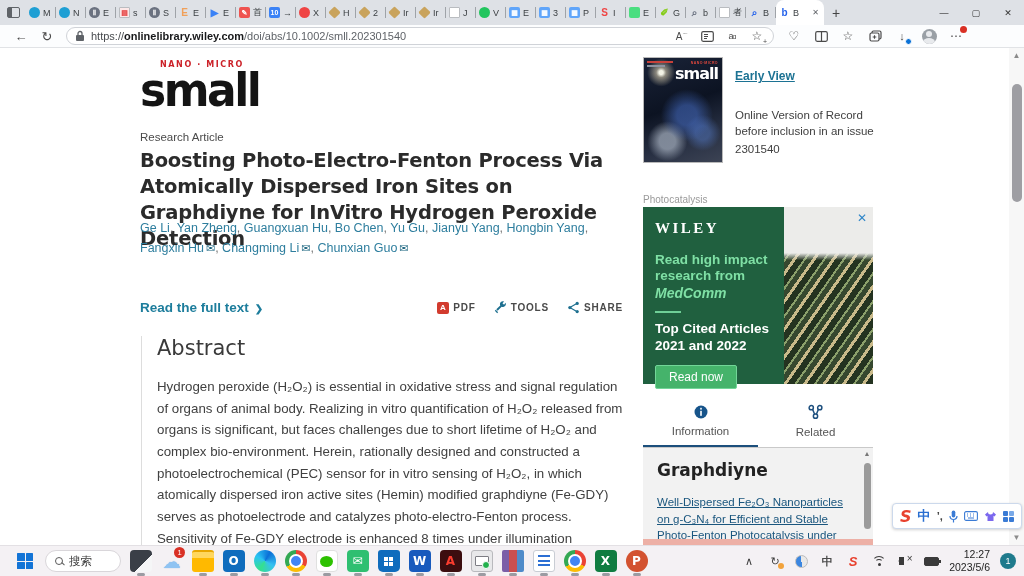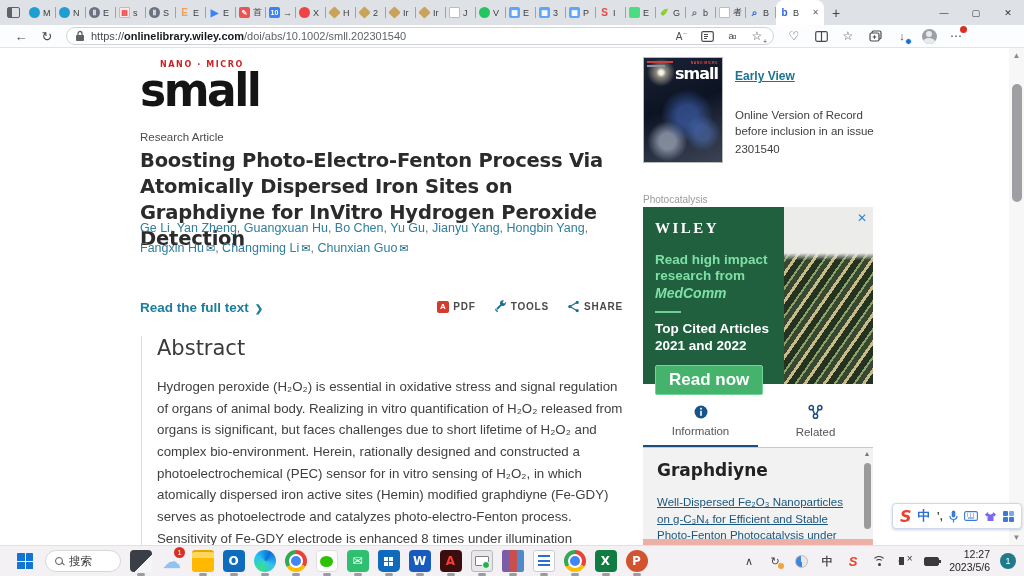--- a/index.html
+++ b/index.html
@@ -73,21 +73,21 @@
                    color:#2b2b2b; line-height:1.34; font-family:"DejaVu Sans",sans-serif; letter-spacing:-0.2px; }
   .authors { position:absolute; left:140px; top:170px; width:480px; font-size:12.5px; color:#2e7e9e; line-height:1.6; }
   .authors a { color:#2e7e9e; text-decoration:none; }
   .mail-icon { color:#14607c; font-size:11px; margin-left:2px; }
   .authors .sep { color:#777; }
   .publine { position:absolute; left:140px; top:215px; font-size:12px; }
   .publine .lbl { color:#757575; }
   .publine .date { color:#333; }
   .publine .bar { color:#999; margin:0 7px; }
   .publine a { color:#195f83; font-weight:bold; text-decoration:none; }
-  .readrow { position:absolute; left:140px; top:252px; width:483px; display:flex; align-items:flex-start; }
+  .readrow { position:absolute; left:140px; top:252px; width:483px; display:flex; align-items:center; }
   .readlink { font-size:13.5px; font-weight:bold; color:#1d7d9c; text-decoration:none; }
   .readlink .chev { font-size:10px; margin-left:6px; }
   .actions { margin-left:auto; display:flex; align-items:center; gap:18px; }
   .action { display:flex; align-items:center; gap:4px; font-size:10px; letter-spacing:.8px; color:#4a4a4a; font-weight:600; }
   .pdf-glyph { width:12px; height:12px; background:#d23b2e; border-radius:2px; color:#fff; font-size:8px; font-weight:bold;
                display:flex; align-items:center; justify-content:center; }
   .abstract-box { position:absolute; left:141px; top:288px; width:482px; border-left:1px solid #ddd; padding-left:15px; }
   .abstract-title { font-size:21px; font-weight:400; color:#3a3a3a; font-family:"DejaVu Sans",sans-serif; }
   .abstract-text { margin-top:16px; width:467px; font-size:13.3px; line-height:1.63; color:#414141; }
 
@@ -112,21 +112,21 @@
   .artnum { margin-top:4px; font-size:11.5px; color:#404040; }
   .adv-label { position:absolute; left:643px; top:146px; font-size:10px; color:#9a9a9a; }
   .adbox { position:absolute; left:643px; top:159px; width:230px; height:177px; background:#fff; }
   .ad-green { position:absolute; left:0; top:0; width:141px; height:177px; background:#20603f; padding:13px 12px; }
   .ad-brand { color:#fff; font-family:"Liberation Serif",serif; font-size:15px; letter-spacing:2.5px; font-weight:600; }
   .ad-headline { margin-top:15px; color:#7fe0a5; font-size:13.5px; font-weight:bold; line-height:1.22; }
   .ad-journal { color:#7fe0a5; font-size:14px; font-weight:bold; font-style:italic; }
   .ad-divider { width:26px; height:2px; background:#6fcf97; margin:9px 0 8px; }
   .ad-sub { color:#fff; font-size:13.5px; font-weight:bold; line-height:1.22; }
   .ad-cta { display:inline-block; margin-top:11px; background:#45b36b; border:1px solid #72d598; color:#fff;
-            font-size:17px; font-weight:bold; padding:4px 13px; border-radius:2px; }
+            font-size:12px; font-weight:normal; padding:4px 13px; border-radius:2px; }
   .ad-img { position:absolute; left:141px; top:0; width:89px; height:177px;
             background:
               linear-gradient(#ececea 0 26%, rgba(236,236,234,0) 30%),
               repeating-linear-gradient(125deg, #36482f 0 5px, #c9ba8a 5px 8px, #243320 8px 14px, #8ba06b 14px 16px);
             }
   .ad-close { position:absolute; right:6px; top:4px; font-size:12px; color:#2f86c8; }
   .side-tabs { position:absolute; left:643px; top:352px; width:230px; height:48px; display:flex; }
   .side-tab { width:115px; display:flex; flex-direction:column; align-items:center; justify-content:flex-start; padding-top:4px; gap:5px; }
   .side-tab .lbl { font-size:11.5px; color:#555; }
   .side-tabs-divider { position:absolute; left:643px; top:399px; width:230px; height:1px; background:#c9c9c9; }

